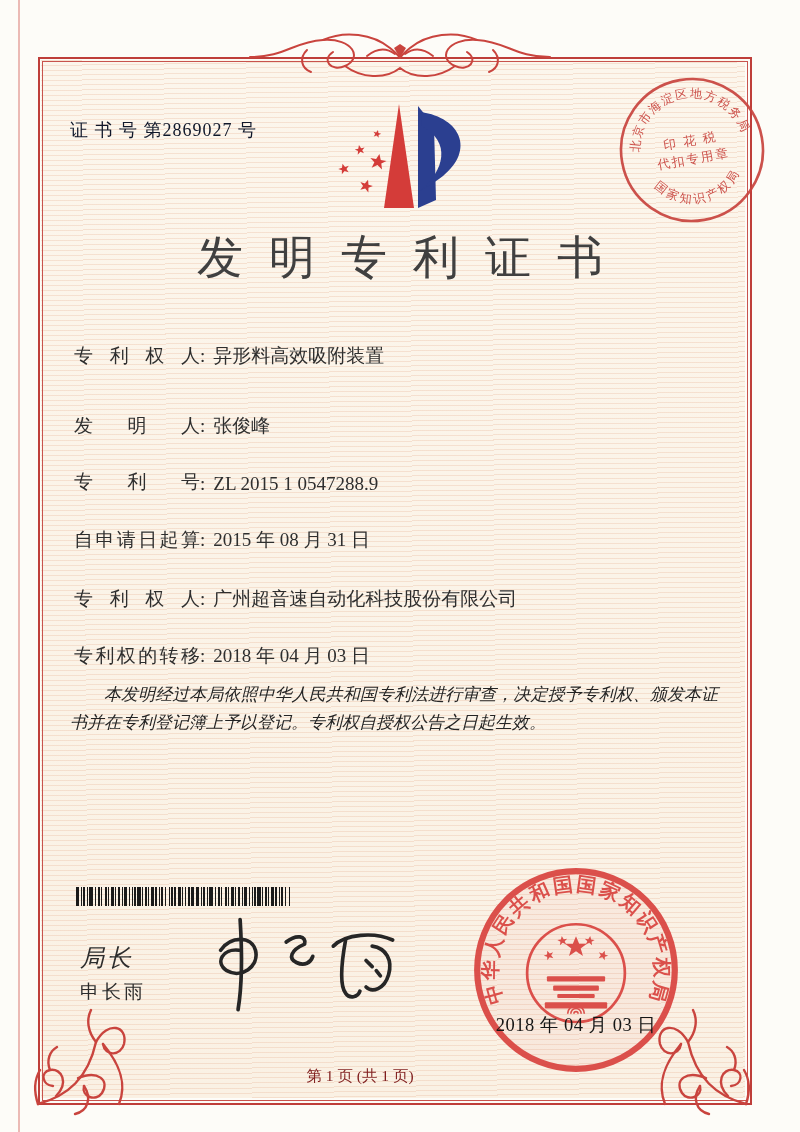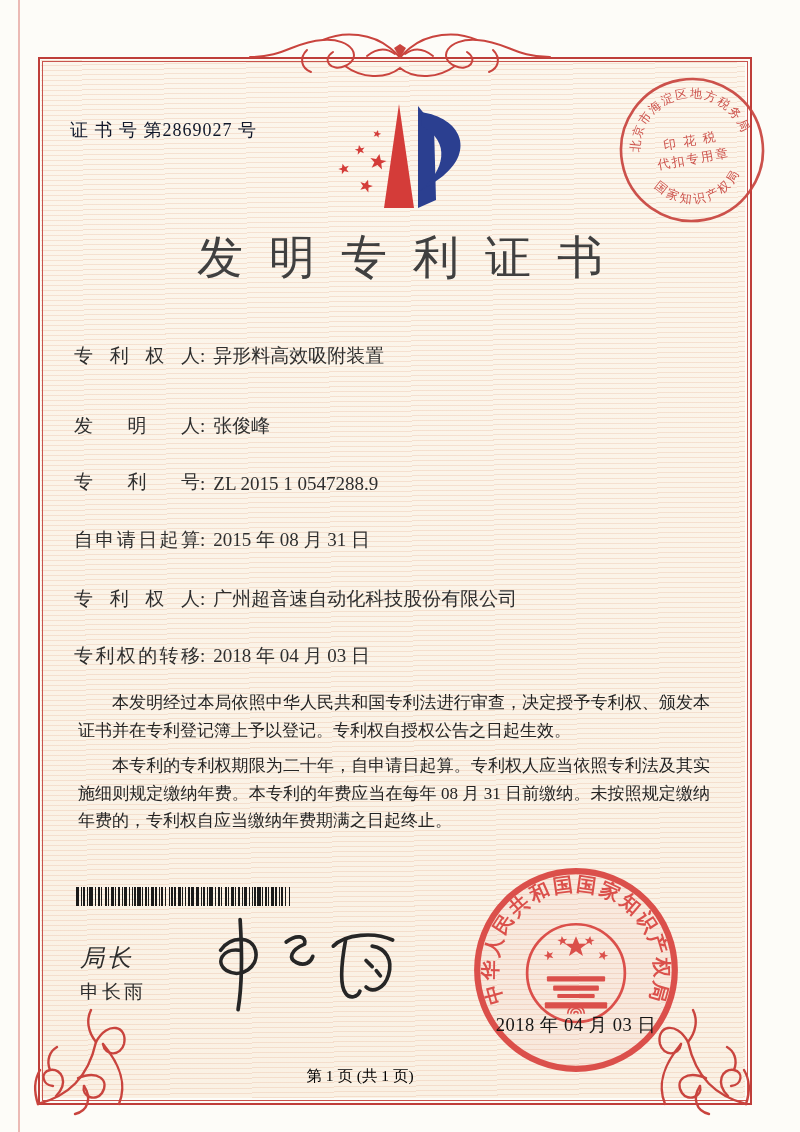--- a/index.html
+++ b/index.html
@@ -36,30 +36,30 @@
   .stamp-txt{fill:#c8443e;font-family:"Liberation Serif",serif;}
   .title{
     left:0;top:227px;width:800px;text-align:center;
     font-size:46px;font-weight:400;color:#404040;
     letter-spacing:26px;padding-left:26px;box-sizing:border-box;white-space:nowrap;
   }
   .field-row{left:74px;font-size:19px;color:#2e2e2e;white-space:nowrap;}
   .field-label{display:inline-block;width:126px;text-align:justify;text-align-last:justify;vertical-align:bottom;}
   .field-colon{display:inline-block;margin-right:8px;}
   .body-text{left:70px;top:681px;width:648px;font-size:17px;line-height:27.5px;text-align:justify;color:#242424;}
-  .body-text p{margin:8px;text-indent:2em;}
+  .body-text p{margin:0;text-indent:2em;font-style:italic;}
   .barcode{left:75px;top:887px;}
   .signer-title{left:80px;top:942px;font-size:24px;letter-spacing:3px;color:#2c2c2c;font-style:italic;}
   .signer-name{left:80px;top:979px;font-size:19px;letter-spacing:3px;color:#2c2c2c;font-family:Liberation Mono, monospace;}
   .signature{left:192px;top:910px;}
   .big-seal{left:472px;top:866px;z-index:4;opacity:.93;}
   .seal-ring{fill:#d94440;font-family:"Liberation Serif",serif;font-weight:bold;}
   .seal-date{left:470px;top:1012px;width:212px;text-align:center;font-size:18.5px;font-weight:500;
     letter-spacing:.5px;color:#151515;white-space:pre;z-index:5;}
-  .footer{left:40px;top:1066px;width:640px;text-align:center;font-size:15.5px;color:#000000;white-space:pre;}
+  .footer{left:40px;top:1066px;width:640px;text-align:center;font-size:15.5px;color:#7f1d1d;white-space:pre;}
   svg{display:block;overflow:visible;}
 </style>
 </head>
 <body>
 
 <svg width="0" height="0" style="position:absolute">
   <defs>
     <polygon id="star5" points="0,-10 2.9,-3.1 10,-3.1 4.3,1.2 6.4,8.1 0,3.8 -6.4,8.1 -4.3,1.2 -10,-3.1 -2.9,-3.1"></polygon>
   </defs>
 </svg>
@@ -162,21 +162,20 @@
 </div>
 <div class="abs content field-row" style="top:586px">
   <span class="field-label">专利权人</span><span class="field-colon">:</span><span class="field-value">广州超音速自动化科技股份有限公司</span>
 </div>
 <div class="abs content field-row" style="top:643px">
   <span class="field-label">专利权的转移</span><span class="field-colon">:</span><span class="field-value">2018 年 04 月 03 日</span>
 </div>
 
 <div class="abs content body-text">
   <p>本发明经过本局依照中华人民共和国专利法进行审查，决定授予专利权、颁发本证书并在专利登记簿上予以登记。专利权自授权公告之日起生效。</p>
-  <p>本专利的专利权期限为二十年，自申请日起算。专利权人应当依照专利法及其实施细则规定缴纳年费。本专利的年费应当在每年 08 月 31 日前缴纳。未按照规定缴纳年费的，专利权自应当缴纳年费期满之日起终止。</p>
 </div>
 
 <svg class="abs content barcode" width="216" height="19" viewBox="0 0 216 19">
   <path d="M1,9.5 H215" stroke="#1a1a1a" stroke-width="19" stroke-dasharray="3 2 1 1 2 2 1 1 4 2 1 2 2 1 1 3 2 1 1 2 3 1 1 2 2 2 1 1 3 2 1 2 1 1 2 1 4 1 1 2 2 1 1 2 3 1 2 2 1 1 2 2 1 3 1 1 2 1 2 2 3 1 1 2 1 2 2 1 3 2"></path>
 </svg>
 
 <div class="abs content signer-title">局长</div>
 <div class="abs content signer-name">申长雨</div>
 
 <svg class="abs content signature" width="215" height="105" viewBox="0 0 210 100">

